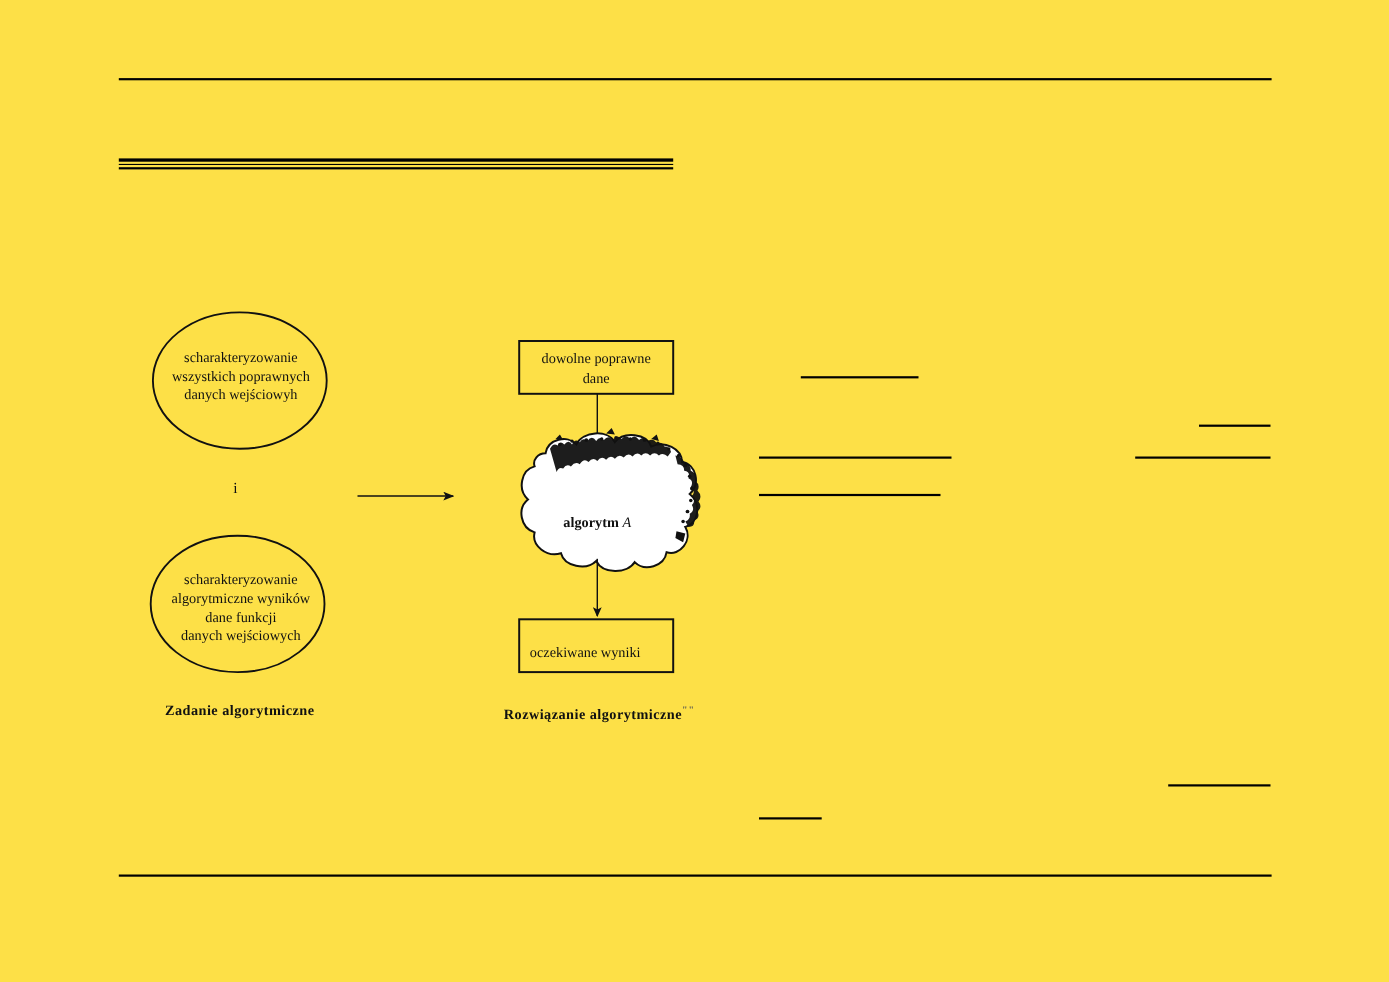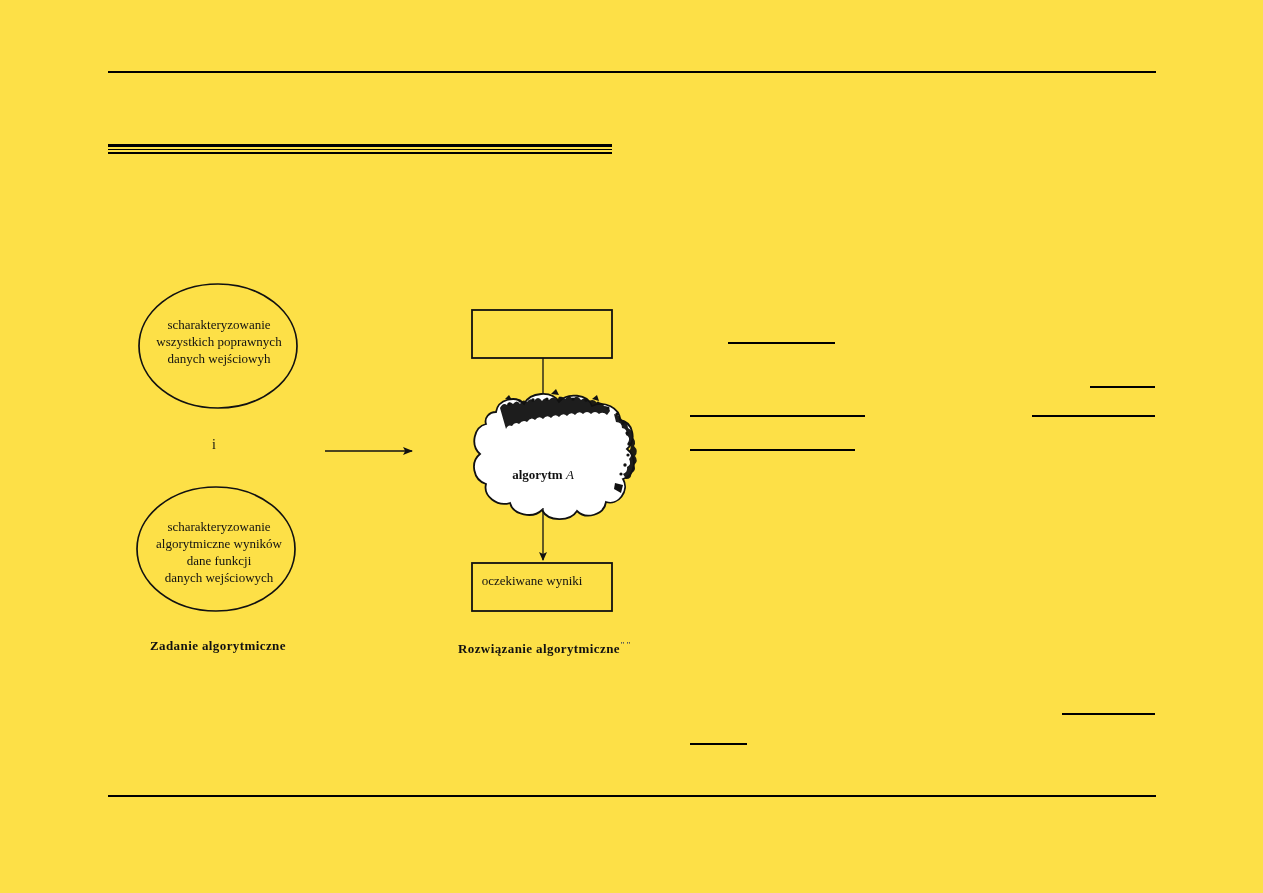--- a/index.html
+++ b/index.html
@@ -83,21 +83,21 @@
   .box-label {
     position: absolute;
     text-align: center;
     font-family: "Liberation Serif", "DejaVu Serif", serif;
     font-size: 13px;
     line-height: 18px;
     color: #111;
     white-space: nowrap;
   }
   #box-input-label  { left: 474px; top: 317px; width: 136px; }
-  #box-output-label { left: 474px; top: 572px; width: 116px; }
+  #box-output-label { left: 474px; top: 584px; width: 116px; }
   #cloud-label {
     position: absolute;
     left: 478px; top: 467px; width: 130px;
     text-align: center;
     font-family: "Liberation Serif", "DejaVu Serif", serif;
     font-weight: bold;
     font-size: 13px;
     color: #111;
     white-space: nowrap;
   }
@@ -211,20 +211,24 @@
 
   <div class="conj-label">i</div>
 
   <div class="ellipse-label" id="ellipse-bottom-label">
     <div>scharakteryzowanie</div>
     <div>algorytmiczne wyników</div>
     <div>dane funkcji</div>
     <div>danych wejściowych</div>
   </div>
 
+  <div class="box-label" id="box-input-label">
+    <div>dowolne poprawne</div>
+    <div>dane</div>
+  </div>
 
   <div id="cloud-label">
     <span>algorytm</span>
     <span class="alg-name">A</span>
   </div>
 
   <div class="box-label" id="box-output-label">
     <div>oczekiwane wyniki</div>
   </div>
 

